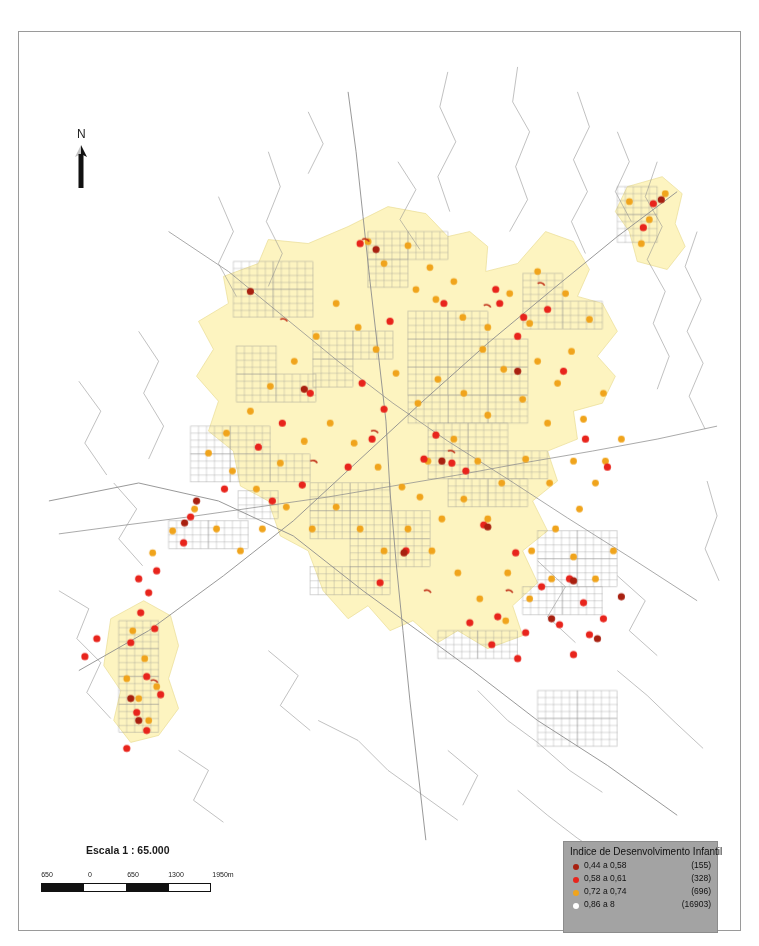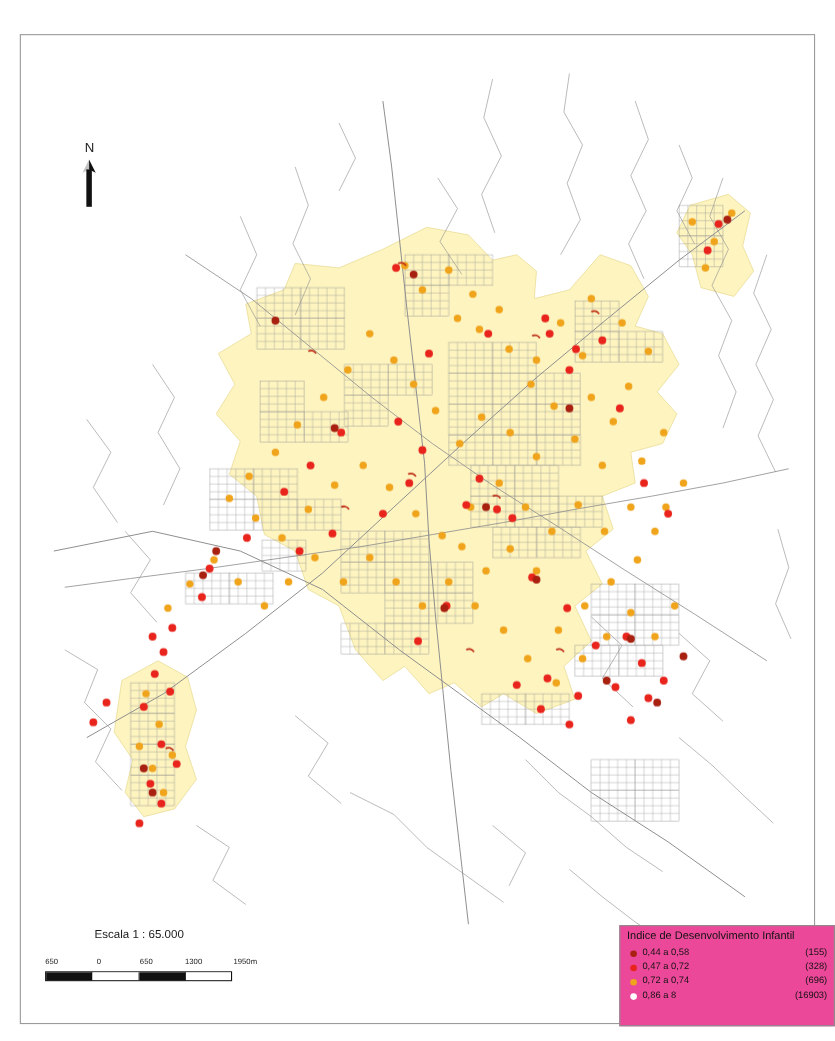--- a/index.html
+++ b/index.html
@@ -61,20 +61,21 @@
     width: 260px;
     height: 60px;
   }
   #scale-text {
     position: absolute;
     left: 45px;
     top: 0px;
     font-size: 10.5px;
     color: #1a1a1a;
     white-space: nowrap;
+    font-weight: bold;
   }
   #scale-labels {
     position: absolute;
     left: 0px;
     top: 27px;
     width: 200px;
     height: 12px;
   }
   #scale-labels span {
     position: absolute;
@@ -101,23 +102,23 @@
   }
   #scale-bar .seg:last-child { border-right: none; }
   #scale-bar .seg.dark { background: #111; }
   #scale-bar .seg.light { background: #fff; }
 
   
   #legend {
     position: absolute;
     left: 563px;
     top: 841px;
-    width: 196px;
+    width: 155px;
     height: 92px;
-    background: #ec4899;
+    background: #a3a3a3;
     border: 1px solid #8c8c8c;
     box-sizing: border-box;
     padding: 4px 6px 4px 6px;
   }
   #legend-title {
     font-size: 10px;
     color: #111;
     margin-bottom: 3px;
     white-space: nowrap;
   }
@@ -521,21 +522,21 @@
         <span class="legend-dot" style="background:#a82010;"></span>
       </span>
       <span class="legend-label">0,44 a 0,58</span>
       <span class="legend-count">(155)</span>
     </div>
 
     <div class="legend-row">
       <span class="legend-swatch">
         <span class="legend-dot" style="background:#e8241c;"></span>
       </span>
-      <span class="legend-label">0,47 a 0,72</span>
+      <span class="legend-label">0,58 a 0,61</span>
       <span class="legend-count">(328)</span>
     </div>
 
     <div class="legend-row">
       <span class="legend-swatch">
         <span class="legend-dot" style="background:#f0a41c;"></span>
       </span>
       <span class="legend-label">0,72 a 0,74</span>
       <span class="legend-count">(696)</span>
     </div>

